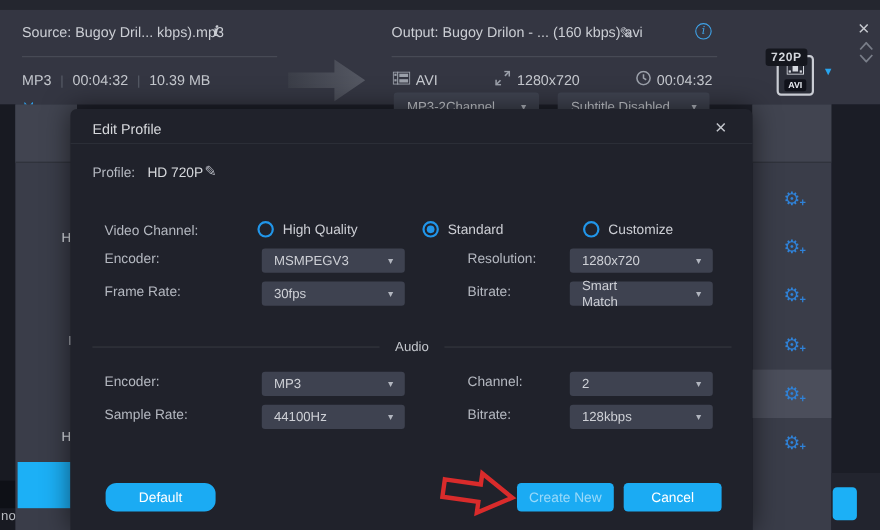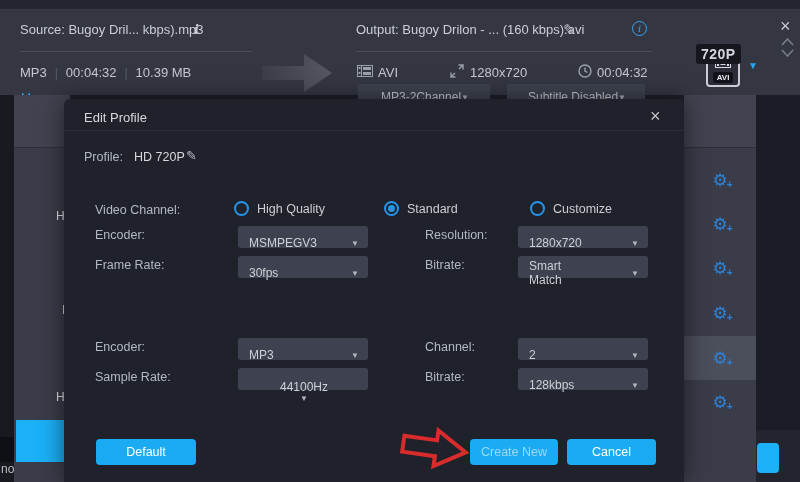--- a/index.html
+++ b/index.html
@@ -14,26 +14,26 @@
   .file-title { font-size:13px; color:#cbced4; white-space:nowrap; }
   .hline { height:1px; background:#4a4d58; }
   .meta { display:flex; align-items:center; gap:8px; font-size:13px; color:#c5c8ce; }
   .meta .sep { color:#5a5f6a; font-size:12px; }
   .info-i { font-family:"DejaVu Serif",serif; font-style:italic; font-weight:bold; font-size:13px; color:#c9ccd2; }
   .blue { color:#3fa3e9; }
   .icircle { width:15px; height:15px; border:1.5px solid #3fa3e9; border-radius:50%;
              display:flex; align-items:center; justify-content:center;
              font-family:"DejaVu Serif",serif; font-style:italic; font-size:10px; color:#3fa3e9; }
   .dd { background:#3f4350; border-radius:3px; display:flex; align-items:center;
-        font-size:12px; color:#c8cbd1; padding:0 10px 0 12px; justify-content:center; }
+        font-size:12px; color:#c8cbd1; padding:0 10px 0 12px; justify-content:space-between; }
   .caret { font-size:8px; color:#b2b6bf; }
   .winbtn { color:#c6c9cf; font-size:18px; line-height:18px; }
 
   
-  .fbadge { background:#15171e; color:#d3d6dc; font-size:14px; font-weight:bold;
+  .fbadge { background:#15171e; color:#d3d6dc; font-size:11px; font-weight:bold;
             padding:2px 5px; border-radius:3px; letter-spacing:0.5px; }
   .ficon { width:34px; height:37px; background:#2a2d37; border:2px solid #c9ccd3; border-radius:4px;
            display:flex; flex-direction:column; align-items:center; justify-content:space-between; padding:3px 0 2px 0; }
   .avi-pill { background:#10121a; color:#e9ebf1; font-size:8px; font-weight:bold; padding:1px 4px; border-radius:2px; }
 
   
   .left-strip { left:0; top:95px; width:14px; height:387px; background:#181a22; }
   .left-panel { left:14px; top:95px; width:56px; height:387px; background:#3a3d49; }
   .panel-head { background:#414450; border-bottom:1px solid #2d3039; }
   .ghost-item { font-size:12px; color:#dfe2e8; white-space:nowrap; }
@@ -56,21 +56,21 @@
   .pencil { font-size:13px; color:#b7bac2; }
   .sec { position:absolute; left:20px; width:581px; display:flex; align-items:center; gap:14px; }
   .sec .line { flex:1; height:1px; background:#35383f; }
   .sec .sec-t { font-size:12px; color:#c3c6cc; }
   .radio { width:15px; height:15px; border:2px solid #2196ea; border-radius:50%; position:relative; display:inline-block; }
   .radio.sel::after { content:""; position:absolute; left:2px; top:2px; width:7px; height:7px;
                       border-radius:50%; background:#2196ea; }
   .ropt { position:absolute; display:flex; align-items:center; gap:8px; }
   .ropt .rl { font-size:12.5px; color:#ccced4; }
   .select { position:absolute; width:130px; height:22px; background:#3e4250; border-radius:3px;
-            display:flex; align-items:center; justify-content:space-between; padding:12px 9px 0 11px;
+            display:flex; align-items:center; justify-content:space-between; padding:0 9px 0 11px;
             font-size:12px; color:#ced0d6; }
   .btn { position:absolute; height:26px; background:#1babf3; border:none; border-radius:4px;
          font-size:12.5px; color:#ffffff; font-family:inherit; display:flex; align-items:center; justify-content:center; }
   .btn.ghosttext { color:rgba(255,255,255,0.55); }
 
   svg { display:block; }
 </style>
 </head>
 <body>
 
@@ -252,44 +252,49 @@
     <div class="select" style="left:174px; top:157px;">
       <span>30fps</span>
       <span class="caret">▼</span>
     </div>
     <div class="abs lbl" style="left:361px; top:159px;">Bitrate:</div>
     <div class="select" style="left:454px; top:157px;gap:35px;">
       <span>Smart Match</span>
       <span class="caret">▼</span>
     </div>
 
+    <div class="sec" style="top:209px;">
+      <div class="line"></div>
+      <div class="sec-t">Audio</div>
+      <div class="line"></div>
+    </div>
 
     <div class="abs lbl" style="left:31px; top:241px;">Encoder:</div>
     <div class="select" style="left:174px; top:239px;">
       <span>MP3</span>
       <span class="caret">▼</span>
     </div>
     <div class="abs lbl" style="left:361px; top:241px;">Channel:</div>
     <div class="select" style="left:454px; top:239px;">
       <span>2</span>
       <span class="caret">▼</span>
     </div>
 
     <div class="abs lbl" style="left:31px; top:271px;">Sample Rate:</div>
-    <div class="select" style="left:174px; top:269px;flex-direction:column;">
+    <div class="select" style="left:174px; top:269px;">
       <span>44100Hz</span>
       <span class="caret">▼</span>
     </div>
     <div class="abs lbl" style="left:361px; top:271px;">Bitrate:</div>
     <div class="select" style="left:454px; top:269px;">
       <span>128kbps</span>
       <span class="caret">▼</span>
     </div>
 
-    <button class="btn" style="left:32px; top:340px; width:100px;">Default</button>
+    <button class="btn" style="left:32px; top:340px; width:100px;border-radius:10px;">Default</button>
     <button class="btn ghosttext" style="left:406px; top:340px; width:88px;">Create New</button>
     <button class="btn" style="left:503px; top:340px; width:89px;">Cancel</button>
   </div>
 
   <svg class="abs" style="left:398px; top:424px; z-index:30;" width="76" height="52" viewBox="0 0 76 52">
     <polygon points="5,16 38,16 38,6 68,24 38,42 38,32 5,32" fill="none" stroke="#d92b2b" stroke-width="4" stroke-linejoin="miter" transform="rotate(8 36 24)"></polygon>
   </svg>
 
 </div>
 

